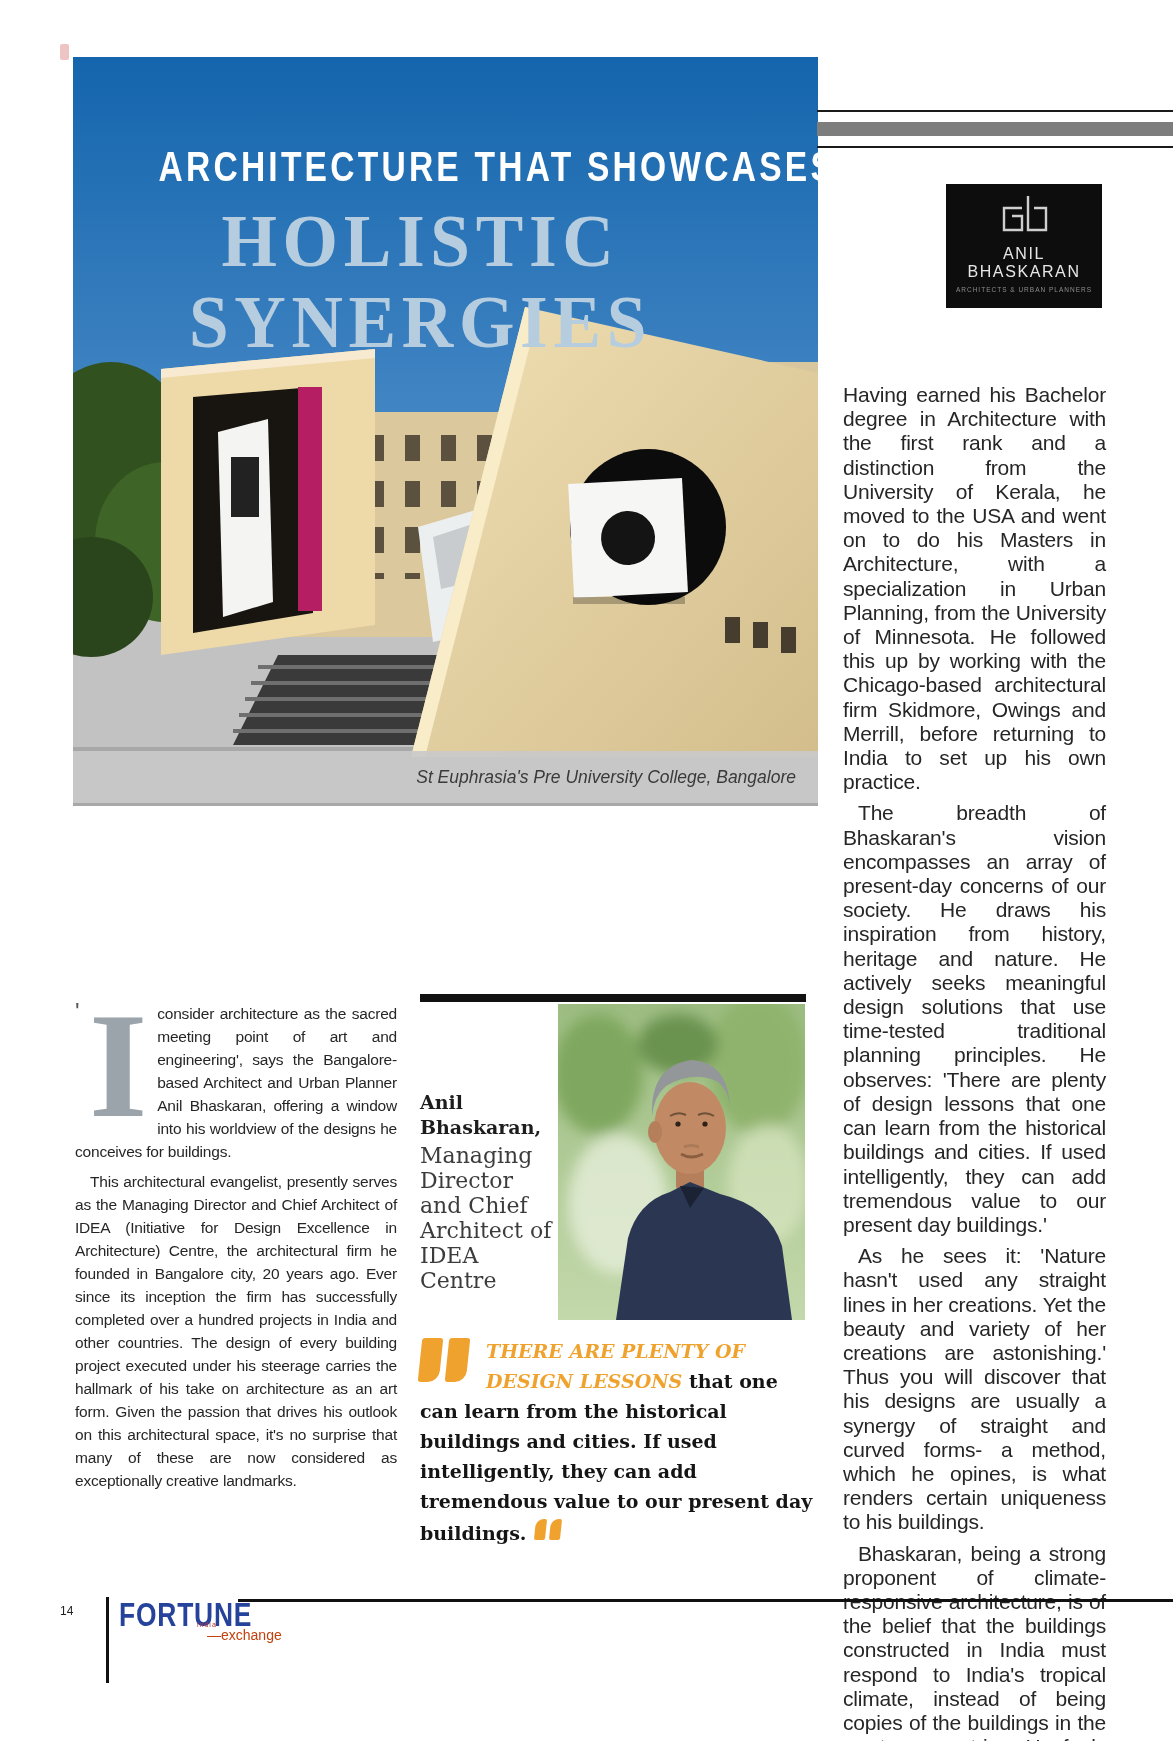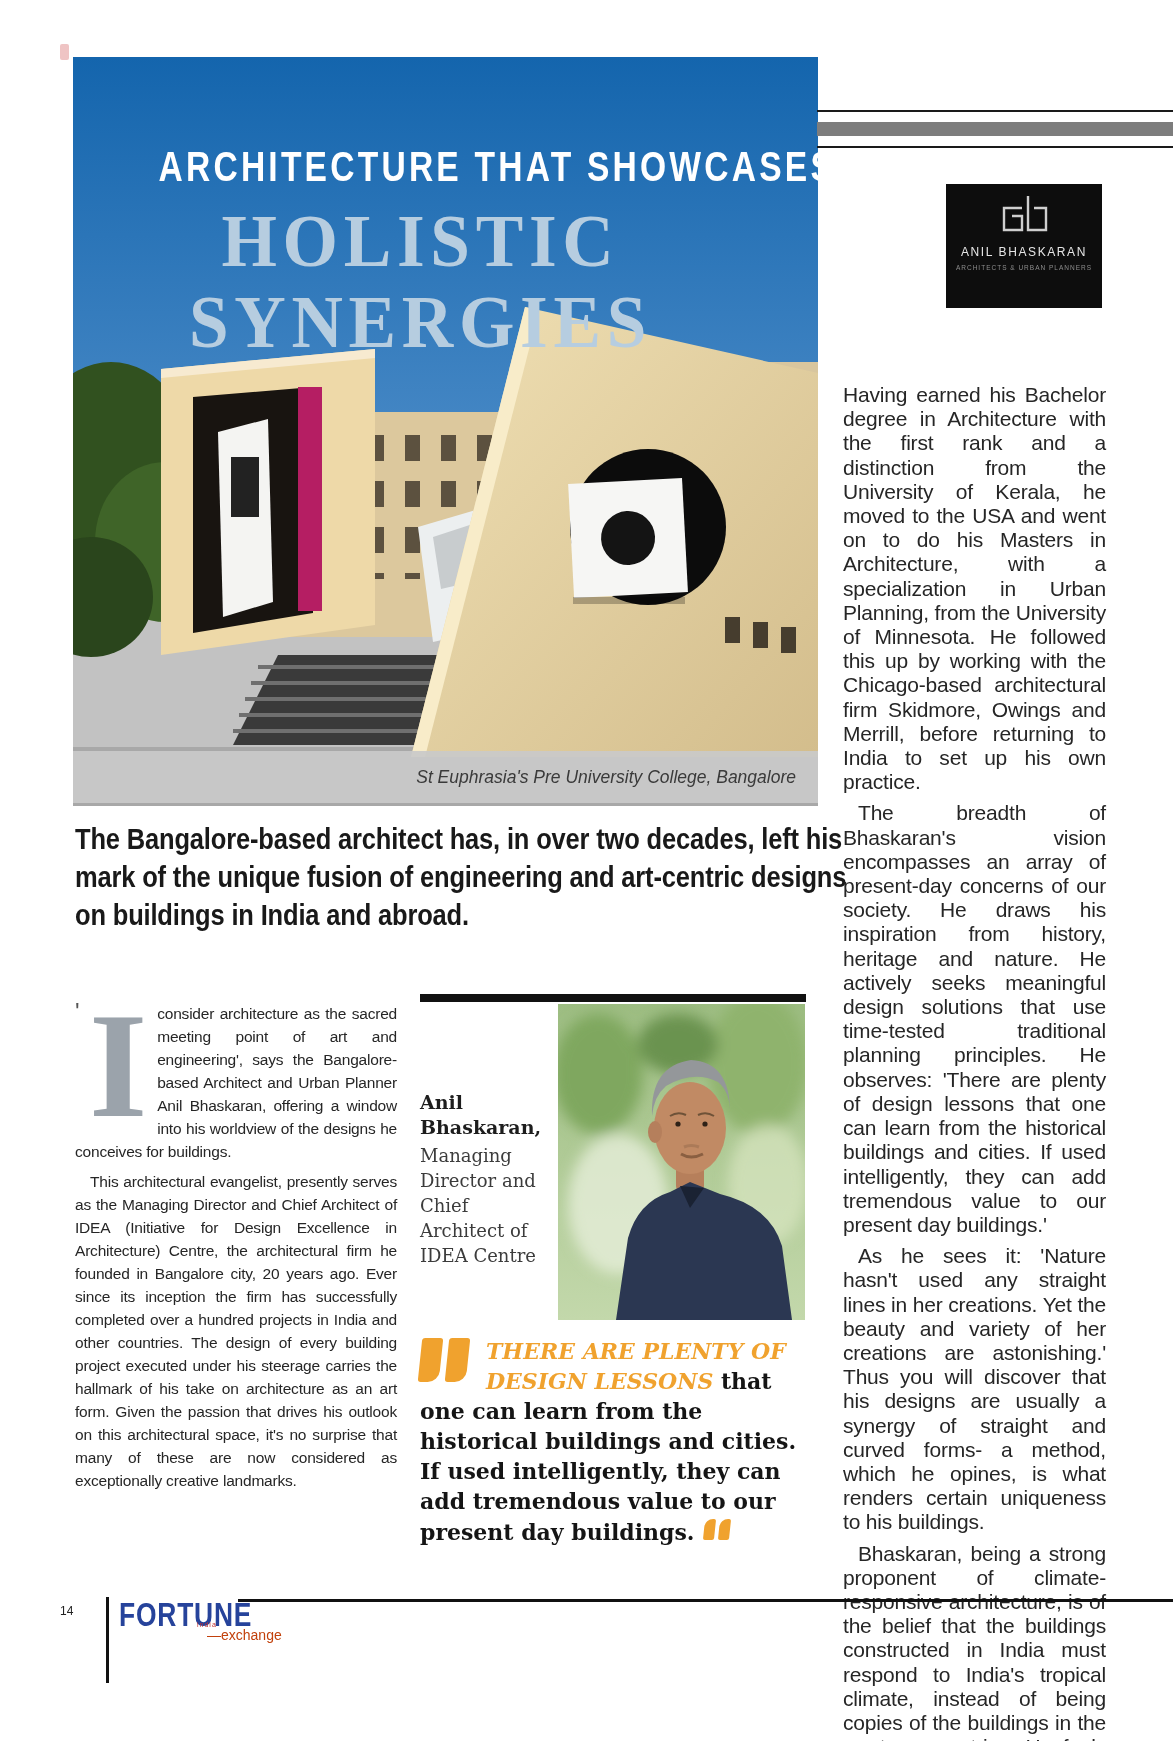--- a/index.html
+++ b/index.html
@@ -24,21 +24,21 @@
             font-style:italic;font-size:17.5px;color:#3a3a3a;text-align:right;line-height:52px;padding-right:22px;padding-left:24px;}
 
   
   .rule-a{position:absolute;left:817px;top:110px;width:356px;height:2px;background:#1a1a1a;}
   .rule-gray{position:absolute;left:817px;top:122px;width:356px;height:14px;background:#7d7d7d;}
   .rule-b{position:absolute;left:817px;top:146px;width:356px;height:2px;background:#1a1a1a;}
 
   
   .logo-box{position:absolute;left:946px;top:184px;width:156px;height:124px;background:#0d0d0d;text-align:center;}
   .logo-box svg{display:block;margin:10px auto 0 auto;}
-  .logo-name{color:#e6e6e6;font-size:12px;letter-spacing:1.6px;margin-top:5px;}
+  .logo-name{color:#e6e6e6;font-size:16px;letter-spacing:1.6px;margin-top:5px;}
   .logo-tag{color:#8d8d8d;font-size:6.5px;letter-spacing:1px;margin-top:5px;}
 
   
   .standfirst{position:absolute;left:75px;top:820px;width:745px;}
   .standfirst div{font-size:30px;font-weight:700;color:#191919;line-height:38px;white-space:nowrap;
                   transform:scaleX(.85);transform-origin:0 50%;letter-spacing:-0.2px;}
 
   
   .bodycol p{margin:0 0 7px 0;text-align:justify;letter-spacing:-0.2px;}
   .col-left{position:absolute;left:75px;top:1002px;width:322px;font-size:15.5px;line-height:23px;}
@@ -46,26 +46,26 @@
   .indent{text-indent:15px;}
   .p-first{position:relative;}
   .apos{position:absolute;left:0;top:-2px;font-size:24px;color:#555;}
   .dropcap{float:left;font-family:"Liberation Serif",serif;font-weight:700;font-size:150px;line-height:122px;
            color:#9ba3ab;margin:2px 10px 0 14px;}
 
   
   .mid-bar{position:absolute;left:420px;top:994px;width:386px;height:8px;background:#111;}
   .profile{position:absolute;left:420px;top:1090px;width:132px;font-family:"DejaVu Serif",serif;}
   .profile-name{font-weight:700;font-size:19px;color:#1d1d1d;line-height:25px;}
-  .profile-role{font-size:18px;color:#3c3c3c;line-height:25px;margin-top:3px;}
+  .profile-role{font-size:22px;color:#3c3c3c;line-height:25px;margin-top:3px;}
   .portrait{position:absolute;left:558px;top:1004px;width:247px;height:316px;overflow:hidden;}
 
   
   .pullquote{position:absolute;left:420px;top:1336px;width:398px;font-family:"DejaVu Serif",serif;
-             font-weight:700;font-size:22px;line-height:30px;color:#151515;}
+             font-weight:700;font-size:19px;line-height:30px;color:#151515;}
   .pq-open{float:left;width:56px;height:46px;margin:2px 10px 2px 0;position:relative;}
   .pq-open .bar{position:absolute;top:0;width:21px;height:44px;background:#F0A22E;
                 border-radius:3px 3px 11px 3px;transform:skewX(-6deg);}
   .pq-open .b1{left:0;} .pq-open .b2{left:27px;}
   .pq-orange{color:#F0A22E;font-style:italic;}
   .pq-close{display:inline-block;width:32px;height:24px;position:relative;top:1px;}
   .pq-close .cb{position:absolute;top:2px;width:11px;height:21px;background:#F0A22E;
                 border-radius:8px 2px 2px 2px;transform:skewX(-6deg);}
   .pq-close .c1{left:2px;} .pq-close .c2{left:17px;}
 
@@ -161,25 +161,20 @@
 
   <div class="logo-box">
     <svg width="64" height="46" viewBox="0 0 64 46">
       <path d="M30,14 H12 V36 H30 V22 H20" fill="none" stroke="#cfcfcf" stroke-width="2.4"></path>
       <path d="M36,2 V36 H54 V14 H42" fill="none" stroke="#cfcfcf" stroke-width="2.4"></path>
     </svg>
     <div class="logo-name">ANIL BHASKARAN</div>
     <div class="logo-tag">ARCHITECTS &amp; URBAN PLANNERS</div>
   </div>
 
-  <div class="standfirst">
-    <div>The Bangalore-based architect has, in over two decades, left his</div>
-    <div>mark of the unique fusion of engineering and art-centric designs</div>
-    <div>on buildings in India and abroad.</div>
-  </div>
 
   <div class="col-left bodycol">
     <p class="p-first"><span class="apos">'</span><span class="dropcap">I</span><span>consider architecture as the sacred meeting point of art and engineering', says the Bangalore-based Architect and Urban Planner Anil Bhaskaran, offering a window into his worldview of the designs he conceives for buildings.</span></p>
     <p class="indent">This architectural evangelist, presently serves as the Managing Director and Chief Architect of IDEA (Initiative for Design Excellence in Architecture) Centre, the architectural firm he founded in Bangalore city, 20 years ago. Ever since its inception the firm has successfully completed over a hundred projects in India and other countries. The design of every building project executed under his steerage carries the hallmark of his take on architecture as an art form. Given the passion that drives his outlook on this architectural space, it's no surprise that many of these are now considered as exceptionally creative landmarks.</p>
   </div>
 
   <div class="mid-bar"></div>
   <div class="profile">
     <div class="profile-name">Anil Bhaskaran,</div>
     <div class="profile-role">Managing Director and Chief Architect of IDEA Centre</div>

